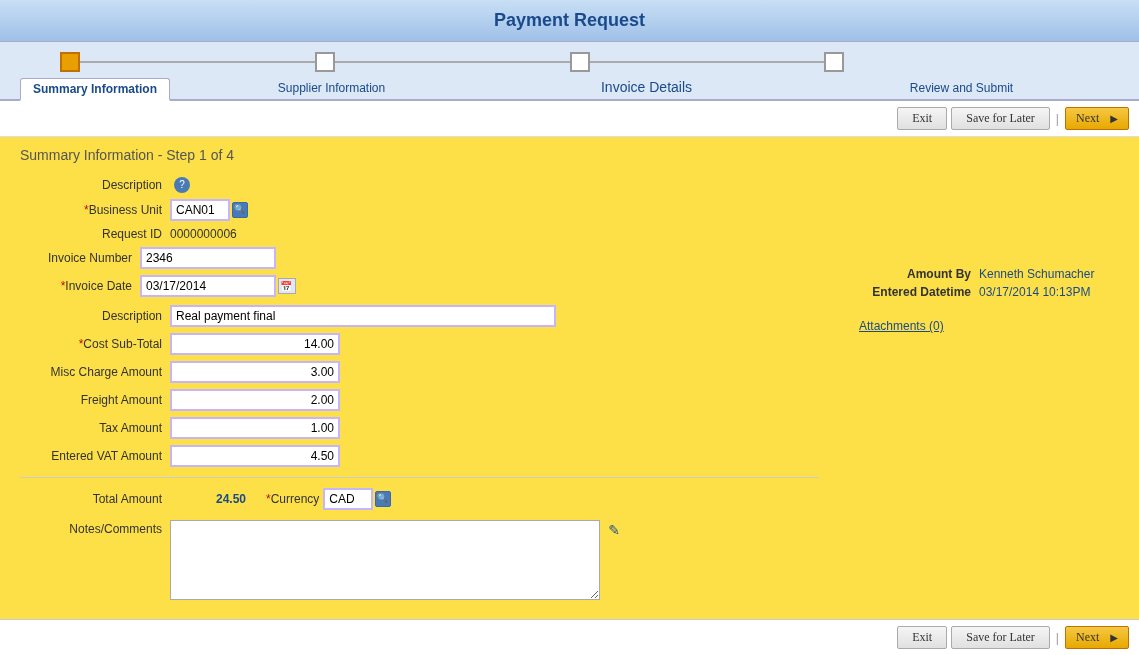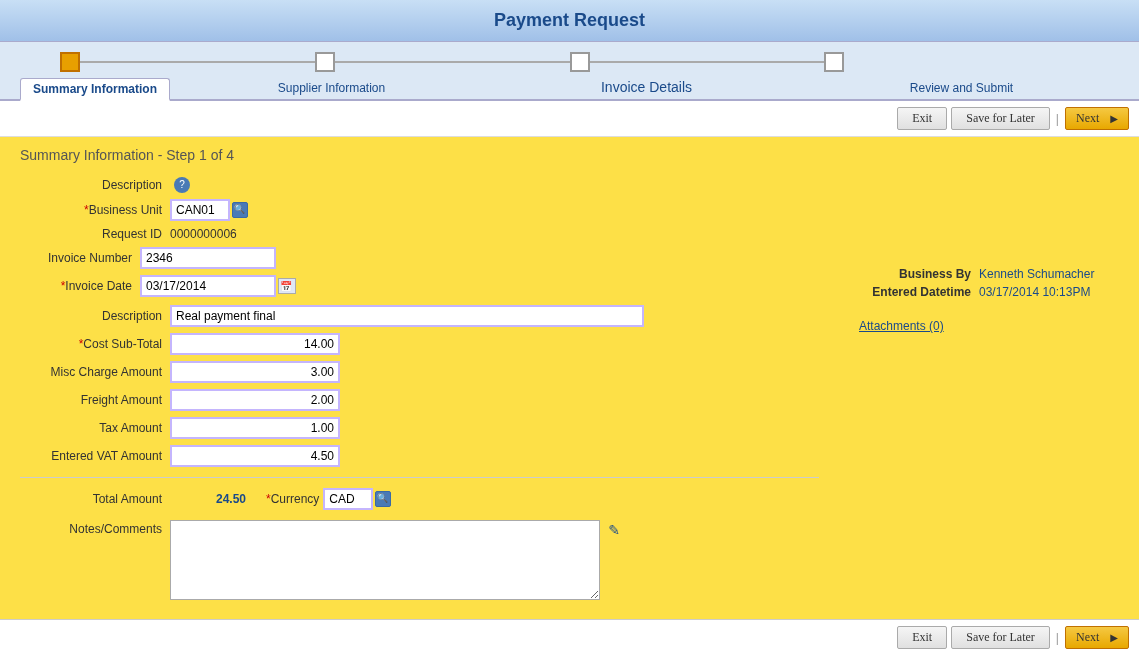--- a/index.html
+++ b/index.html
@@ -24,21 +24,21 @@
     .section-title { font-size: 14px; font-weight: bold; color: #1a4a8a; margin-bottom: 14px; }
     .section-title span { font-weight: normal; color: #555; }
 
     .form-row { display: flex; align-items: center; margin-bottom: 6px; }
     .form-label { text-align: right; min-width: 150px; padding-right: 8px; color: #333; font-size: 12px; }
     .form-value { color: #333; font-size: 12px; }
 
     .form-input { border: 2px solid #c4b5fd; padding: 2px 4px; font-size: 12px; background: #fff; }
     .form-input-sm { width: 60px; }
     .form-input-md { width: 136px; }
-    .form-input-lg { width: 474px; }
+    .form-input-lg { width: 386px; }
     .form-input-num { width: 170px; text-align: right; }
 
     .lookup-icon { display: inline-block; width: 16px; height: 16px; background: #4a7ab5; border: 1px solid #3a6aa5; border-radius: 2px; cursor: pointer; margin-left: 2px; vertical-align: middle; position: relative; }
     .lookup-icon::after { content: '🔍'; font-size: 9px; position: absolute; top: 1px; left: 1px; }
 
     .calendar-icon { display: inline-block; width: 18px; height: 16px; background: #e0e8f5; border: 1px solid #aaa; cursor: pointer; margin-left: 2px; vertical-align: middle; font-size: 10px; text-align: center; line-height: 16px; }
 
     .info-icon { display: inline-block; width: 16px; height: 16px; background: #4a7ab5; border-radius: 50%; color: #fff; font-size: 10px; text-align: center; line-height: 16px; cursor: pointer; margin-left: 4px; }
 
     .divider { border: none; border-top: 1px solid #ccc; margin: 10px 0; }
@@ -223,21 +223,21 @@
           <div style="position:relative;">
             <textarea class="notes-textarea" style=""></textarea>
             <span style="position:absolute; top:2px; right:-20px; color:#1a4a8a; cursor:pointer; font-size:14px;">✎</span>
           </div>
         </div>
       </div>
 
       <div style="width: 280px; padding-left: 10px; padding-top: 80px;">
         <div class="entered-info">
           <div class="entered-row">
-            <span class="entered-label">Business By</span>
+            <span class="entered-label">Amount By</span>
             <span class="entered-value">Kenneth Schumacher</span>
           </div>
           <div class="entered-row">
             <span class="entered-label">Entered Datetime</span>
             <span class="entered-value">03/17/2014 10:13PM</span>
           </div>
         </div>
         <div style="margin-top: 20px; margin-left: 10px;">
           <a class="attachments-link">Attachments (0)</a>
         </div>

